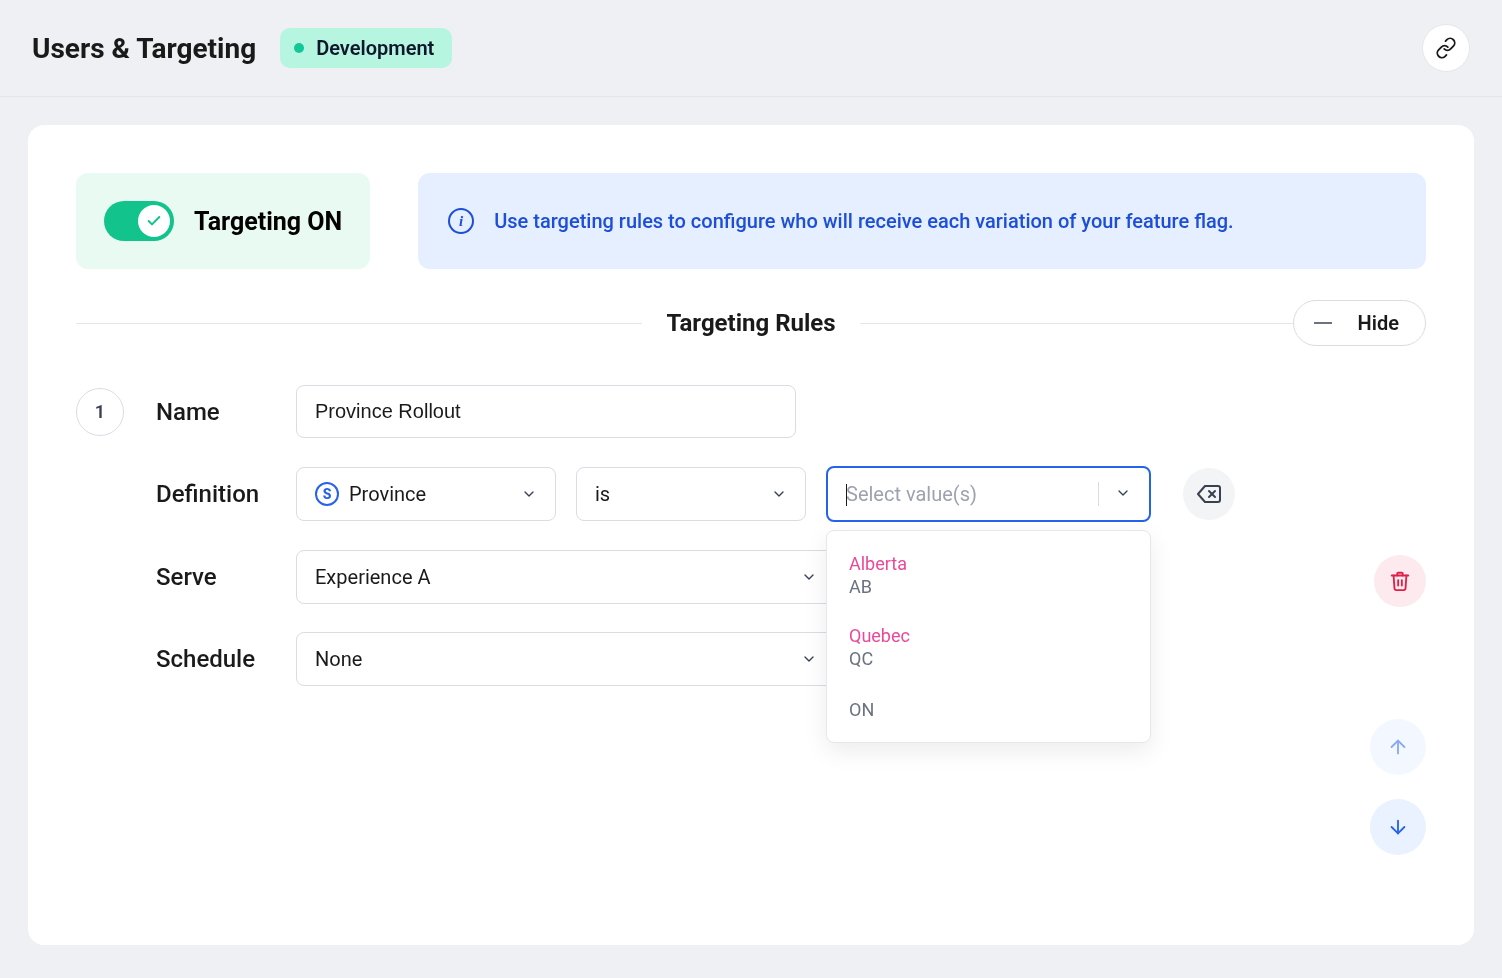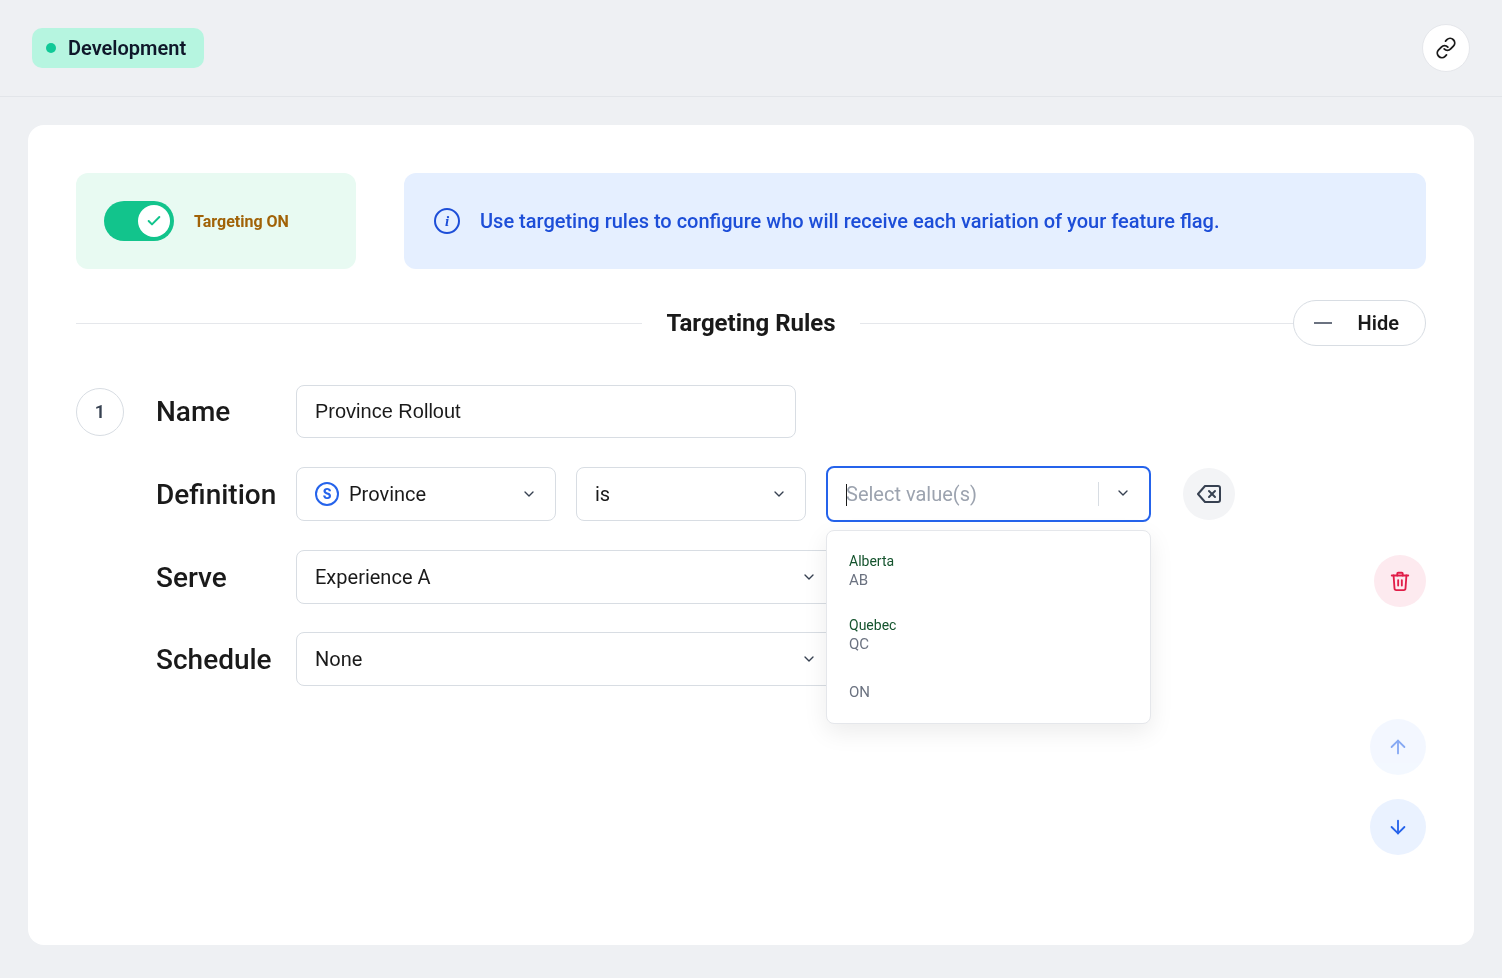--- a/index.html
+++ b/index.html
@@ -100,23 +100,23 @@
     top: 4px;
     width: 32px;
     height: 32px;
     background: #fff;
     border-radius: 50%;
     display: flex;
     align-items: center;
     justify-content: center;
   }
   .toggle-label {
-    font-size: 16px;
+    font-size: 25px;
     font-weight: 700;
-    color: #a16207;
+    color: #000000;
   }
   .info-banner {
     flex: 1;
     background: #e5efff;
     border-radius: 12px;
     padding: 28px 30px;
     display: flex;
     align-items: center;
     gap: 20px;
   }
@@ -196,21 +196,21 @@
     display: flex;
     align-items: center;
     justify-content: center;
     font-size: 18px;
     font-weight: 600;
     color: #374151;
     margin-right: 32px;
   }
   .form-label {
     width: 140px;
-    font-size: 28px;
+    font-size: 24px;
     font-weight: 500;
     color: #1a1a1a;
   }
   .rule-row .form-label { margin-left: 0; }
   .indent-row { margin-left: 80px; }
 
   .input-text {
     border: 1px solid #d8dde3;
     border-radius: 8px;
     padding: 14px 18px;
@@ -283,22 +283,22 @@
     border: 1px solid #e5e7eb;
     border-radius: 8px;
     box-shadow: 0 8px 24px rgba(0,0,0,0.08);
     width: 325px;
     padding: 8px 0;
   }
   .dropdown-item {
     padding: 14px 22px;
     cursor:pointer;
   }
-  .dropdown-item .di-label { font-size: 14px; color:#14532d; }
-  .dropdown-item .di-code { font-size: 15px; color:#6b7280; margin-top:2px; }
+  .dropdown-item .di-label { font-size: 18px; color:#ec4899; }
+  .dropdown-item .di-code { font-size: 18px; color:#6b7280; margin-top:2px; }
 
   
   .delete-btn {
     position: absolute;
     right: 48px;
     top: 430px;
     width: 52px; height:52px; border-radius:50%;
     background: #fdeaef;
     display:flex; align-items:center; justify-content:center;
     cursor:pointer;
@@ -310,20 +310,21 @@
     cursor:pointer;
   }
   .round-btn.up { opacity: 0.55; }
 
   .chev-down { width:16px; height:16px; }
 </style>
 </head>
 <body>
 
 <div class="page-header">
+  <div class="page-title">Users &amp; Targeting</div>
   <div class="env-badge">
     <span class="env-dot"></span>
     <span>Development</span>
   </div>
   <div class="link-btn">
     <svg width="22" height="22" viewBox="0 0 24 24" fill="none" stroke="#1a1a1a" stroke-width="2" stroke-linecap="round" stroke-linejoin="round">
         <path d="M10 13a5 5 0 0 0 7.07 0l3-3a5 5 0 0 0-7.07-7.07l-1.5 1.5"></path>
         <path d="M14 11a5 5 0 0 0-7.07 0l-3 3a5 5 0 0 0 7.07 7.07l1.5-1.5"></path>
       </svg>
   </div>

